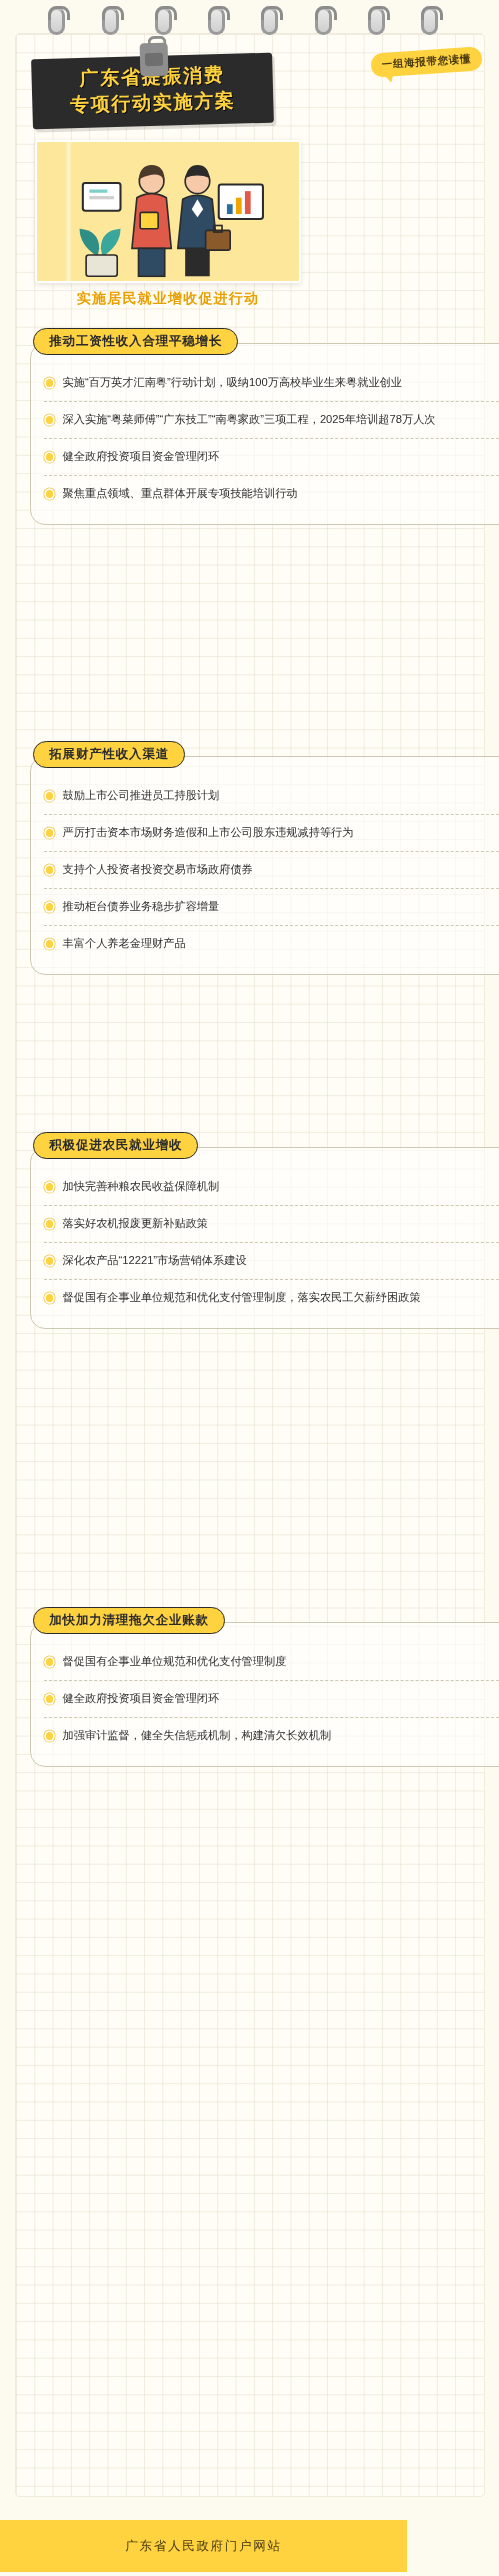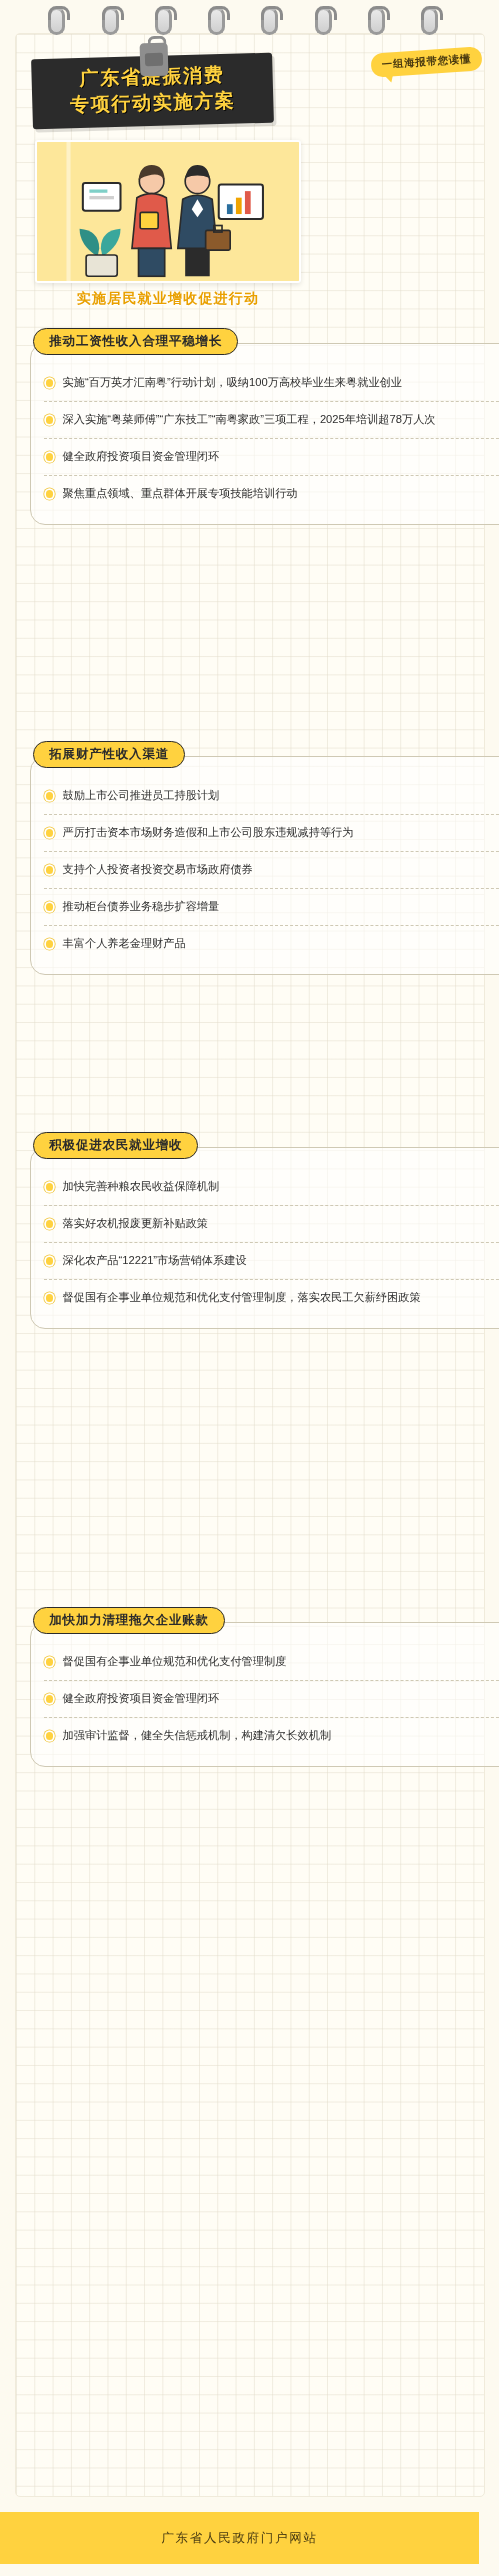--- a/index.html
+++ b/index.html
@@ -188,22 +188,22 @@
     left: 1.7px; top: 14px;
     width: 7.5px; height: 7.5px;
     border-radius: 50%;
     background: #ffd23f;
     box-shadow: 0 0 0 1.7px #fff, 0 0 0 2.5px #f0c53a;
   }
 
   
   .footer {
     position: absolute;
-    left: 0; bottom: 12px;
-    width: 479px; height: 52px;
+    left: 0; bottom: 4px;
+    width: 407px; height: 52px;
     background: #ffd23f;
     display: flex;
     align-items: center;
     justify-content: center;
   }
   .footer span {
     font-size: 12.5px;
     color: #4a3c12;
     letter-spacing: 1.7px;
   }

